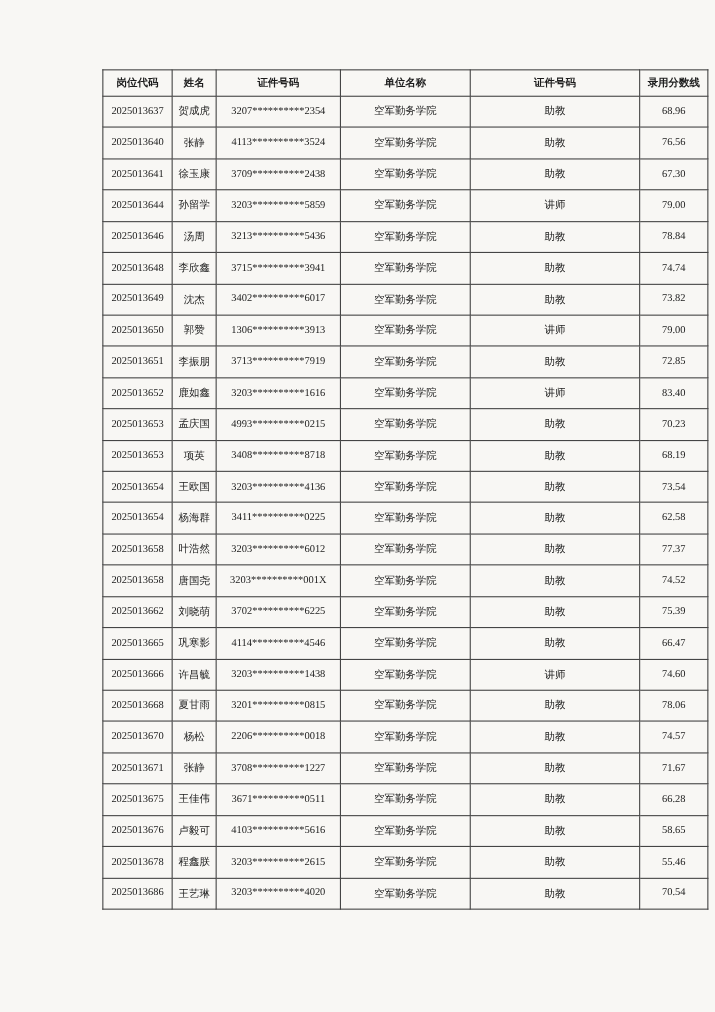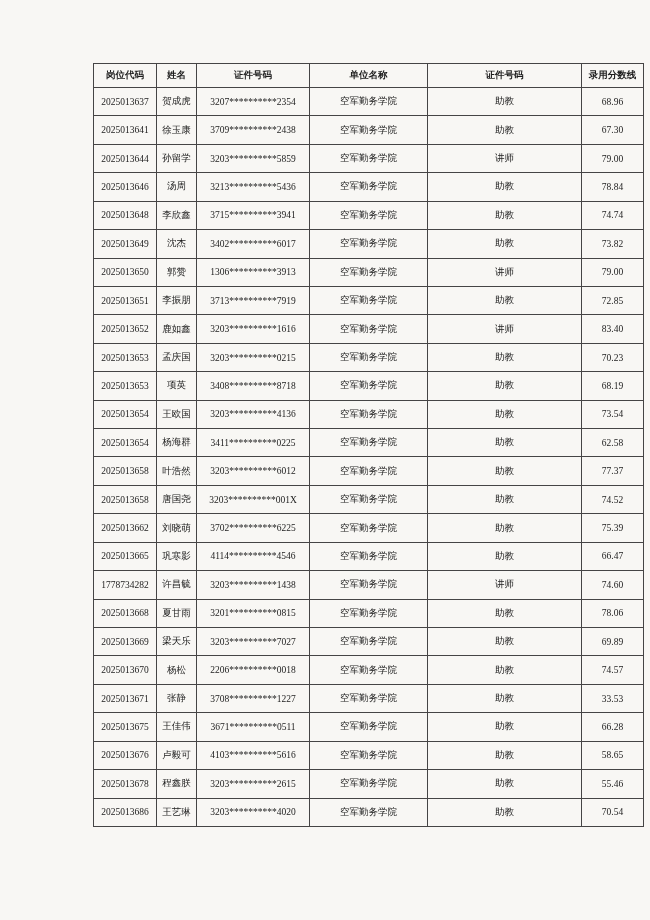--- a/index.html
+++ b/index.html
@@ -82,20 +82,28 @@
     <tbody>
         <tr>
           <td>2025013637</td>
           <td>贺成虎</td>
           <td>3207**********2354</td>
           <td>空军勤务学院</td>
           <td>助教</td>
           <td>68.96</td>
         </tr>
         <tr>
+          <td>2025013640</td>
+          <td>张静</td>
+          <td>4113**********3524</td>
+          <td>空军勤务学院</td>
+          <td>助教</td>
+          <td>76.56</td>
+        </tr>
+        <tr>
           <td>2025013641</td>
           <td>徐玉康</td>
           <td>3709**********2438</td>
           <td>空军勤务学院</td>
           <td>助教</td>
           <td>67.30</td>
         </tr>
         <tr>
           <td>2025013644</td>
           <td>孙留学</td>
@@ -148,21 +156,21 @@
           <td>2025013652</td>
           <td>鹿如鑫</td>
           <td>3203**********1616</td>
           <td>空军勤务学院</td>
           <td>讲师</td>
           <td>83.40</td>
         </tr>
         <tr>
           <td>2025013653</td>
           <td>孟庆国</td>
-          <td>3203**********0215</td>
+          <td>4993**********0215</td>
           <td>空军勤务学院</td>
           <td>助教</td>
           <td>70.23</td>
         </tr>
         <tr>
           <td>2025013653</td>
           <td>项英</td>
           <td>3408**********8718</td>
           <td>空军勤务学院</td>
           <td>助教</td>
@@ -210,58 +218,50 @@
         </tr>
         <tr>
           <td>2025013665</td>
           <td>巩寒影</td>
           <td>4114**********4546</td>
           <td>空军勤务学院</td>
           <td>助教</td>
           <td>66.47</td>
         </tr>
         <tr>
-          <td>1778734282</td>
+          <td>2025013666</td>
           <td>许昌毓</td>
           <td>3203**********1438</td>
           <td>空军勤务学院</td>
           <td>讲师</td>
           <td>74.60</td>
         </tr>
         <tr>
           <td>2025013668</td>
           <td>夏甘雨</td>
           <td>3201**********0815</td>
           <td>空军勤务学院</td>
           <td>助教</td>
           <td>78.06</td>
         </tr>
         <tr>
-          <td>2025013669</td>
-          <td>梁天乐</td>
-          <td>3203**********7027</td>
-          <td>空军勤务学院</td>
-          <td>助教</td>
-          <td>69.89</td>
-        </tr>
-        <tr>
           <td>2025013670</td>
           <td>杨松</td>
           <td>2206**********0018</td>
           <td>空军勤务学院</td>
           <td>助教</td>
           <td>74.57</td>
         </tr>
         <tr>
           <td>2025013671</td>
           <td>张静</td>
           <td>3708**********1227</td>
           <td>空军勤务学院</td>
           <td>助教</td>
-          <td>33.53</td>
+          <td>71.67</td>
         </tr>
         <tr>
           <td>2025013675</td>
           <td>王佳伟</td>
           <td>3671**********0511</td>
           <td>空军勤务学院</td>
           <td>助教</td>
           <td>66.28</td>
         </tr>
         <tr>

